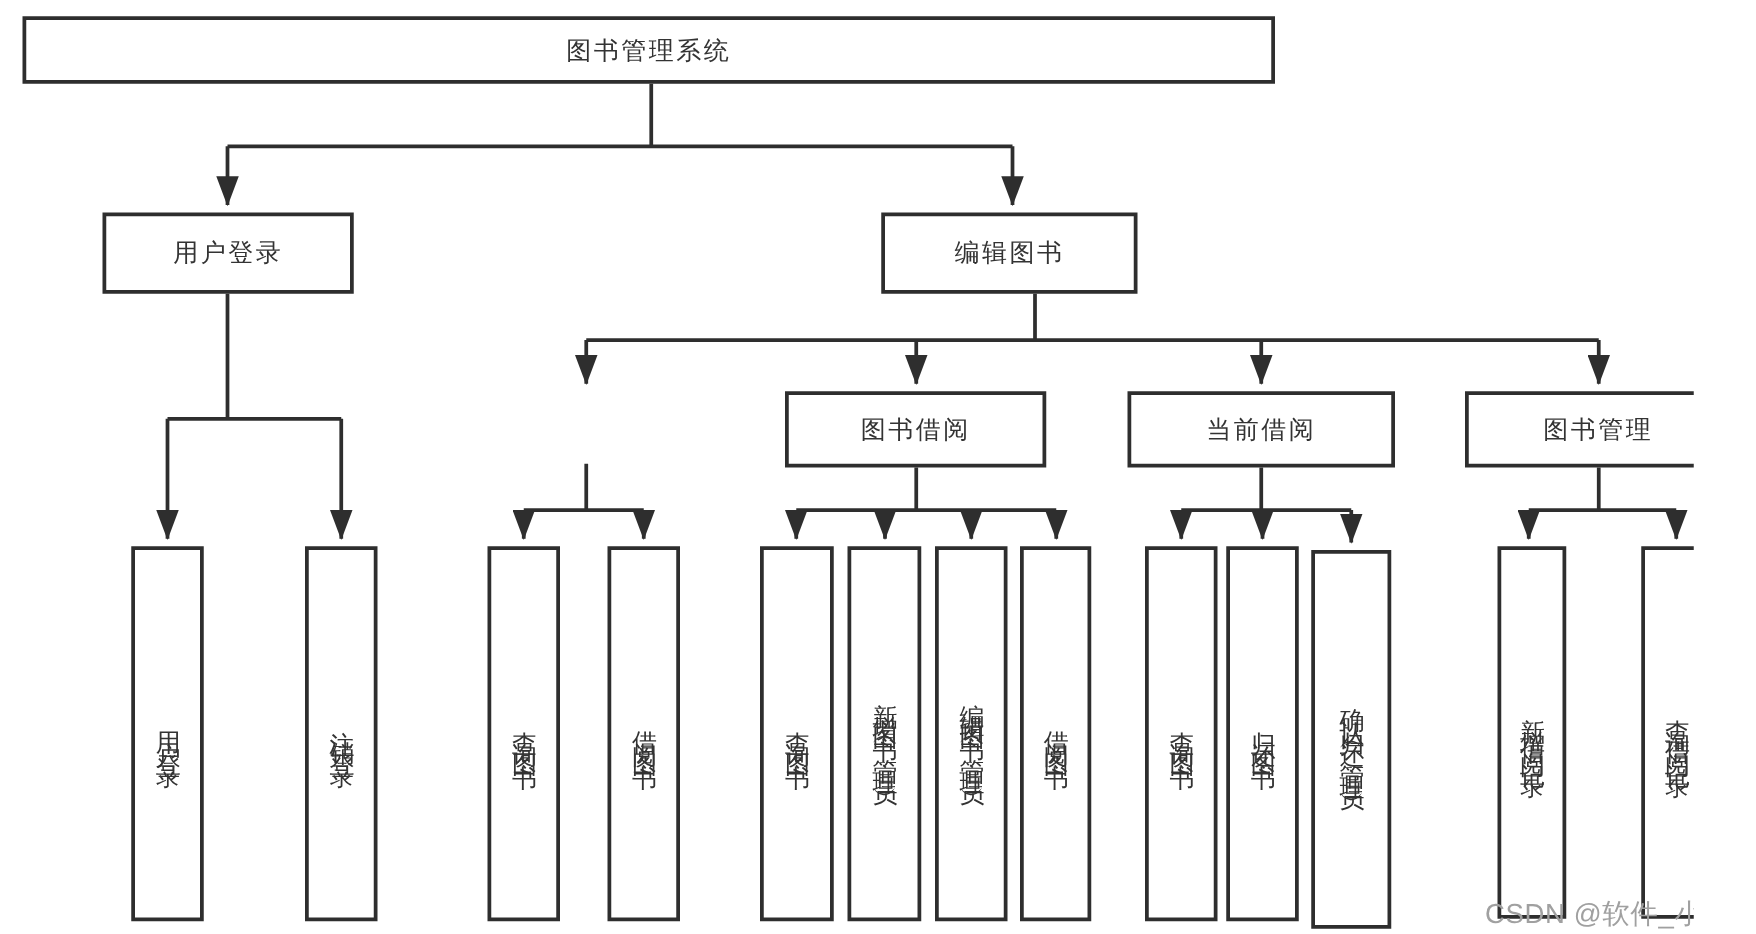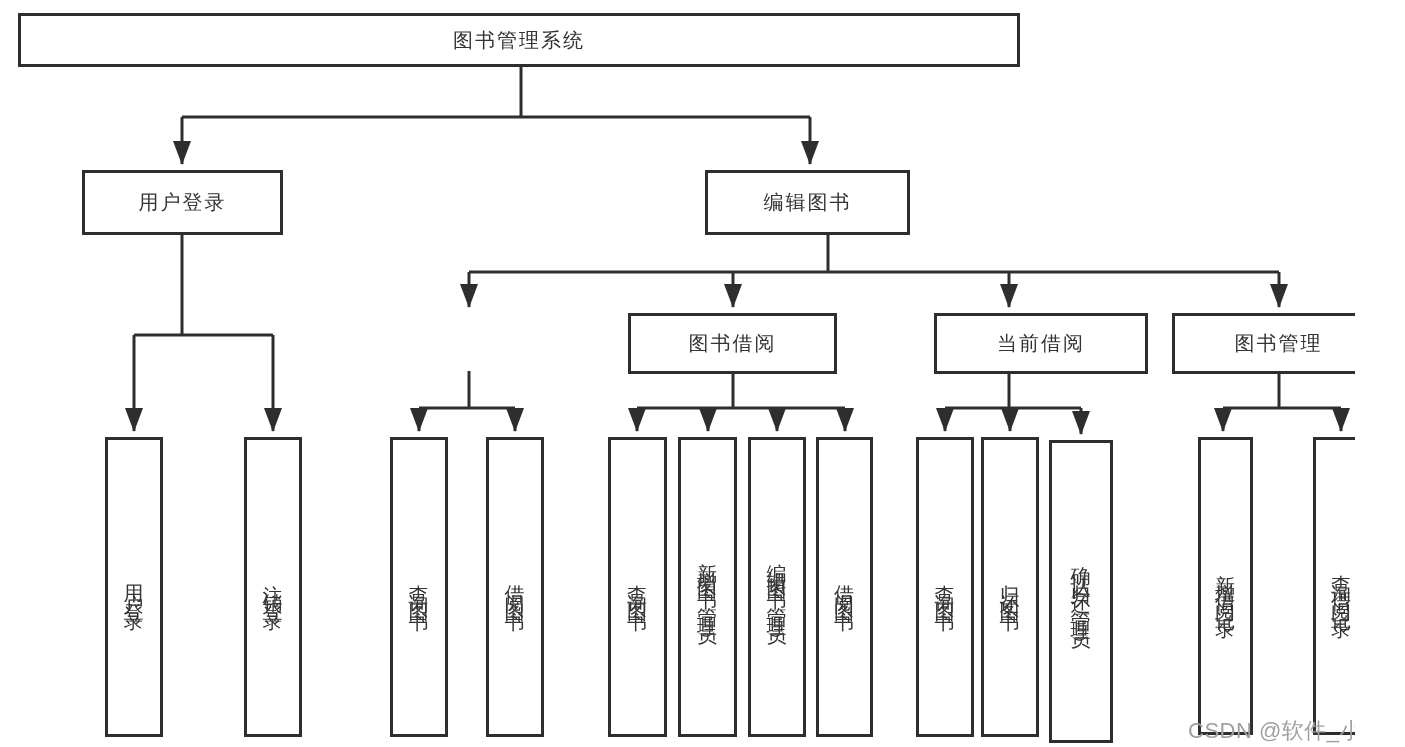--- a/index.html
+++ b/index.html
@@ -80,21 +80,21 @@
       <path d="M1341,408 V431" marker-end="url(#arw)"></path>
     </g>
   </svg>
 
   <div class="box h" style="left:18px;top:13px;width:1002px;height:54px">图书管理系统</div>
 
   <div class="box h" style="left:82px;top:170px;width:201px;height:65px">用户登录</div>
   <div class="box h" style="left:705px;top:170px;width:205px;height:65px">编辑图书</div>
 
   <div class="box h" style="left:628px;top:313px;width:209px;height:61px">图书借阅</div>
-  <div class="box h" style="left:934px;top:313px;width:214px;height:61px">当前借阅</div>
+  <div class="box h" style="left:902px;top:313px;width:214px;height:61px">当前借阅</div>
   <div class="box h" style="left:1172px;top:313px;width:213px;height:61px">图书管理</div>
 
   <div class="box v" style="left:105px;top:437px;width:58px;height:300px">用户登录</div>
   <div class="box v" style="left:244px;top:437px;width:58px;height:300px">注销登录</div>
 
   <div class="box v" style="left:390px;top:437px;width:58px;height:300px">查询图书</div>
   <div class="box v" style="left:486px;top:437px;width:58px;height:300px">借阅图书</div>
 
   <div class="box v" style="left:608px;top:437px;width:59px;height:300px">查询图书</div>
   <div class="box v" style="left:678px;top:437px;width:59px;height:300px">新增图书（管理员）</div>

